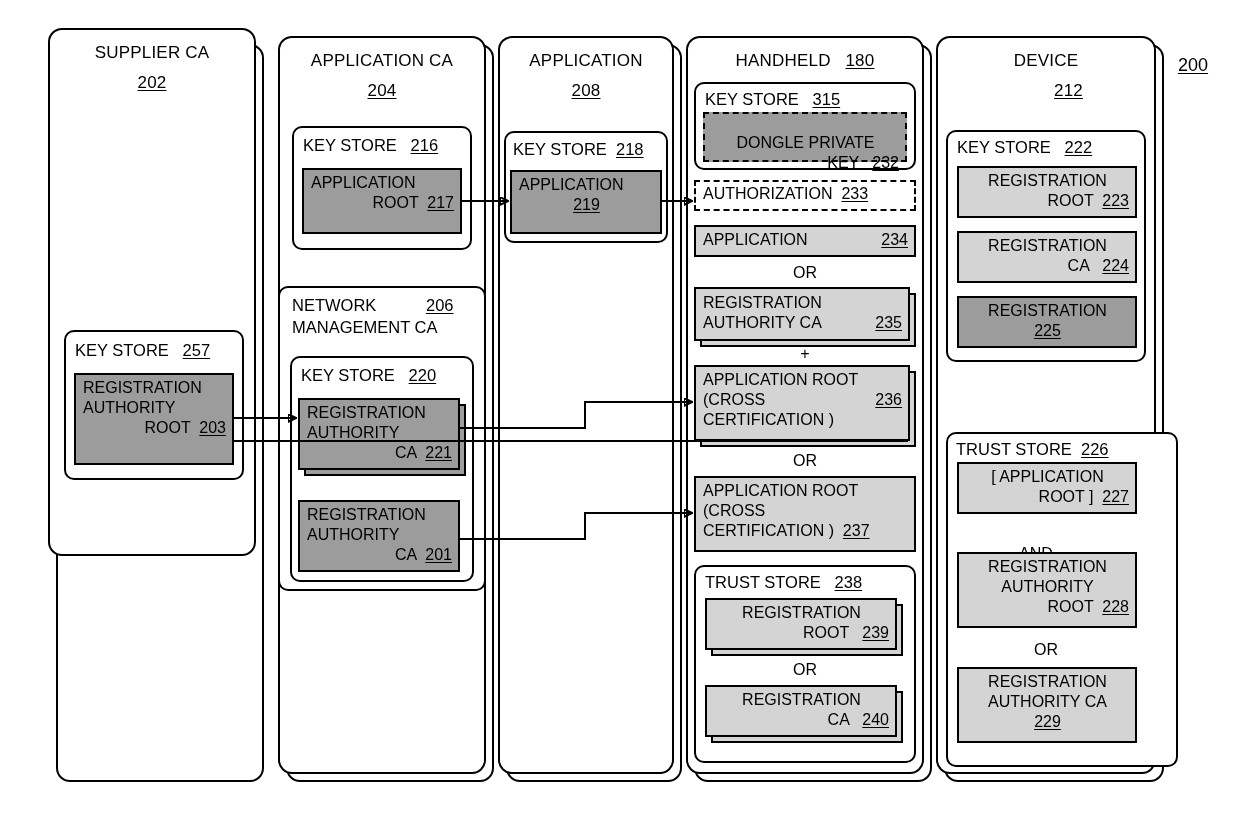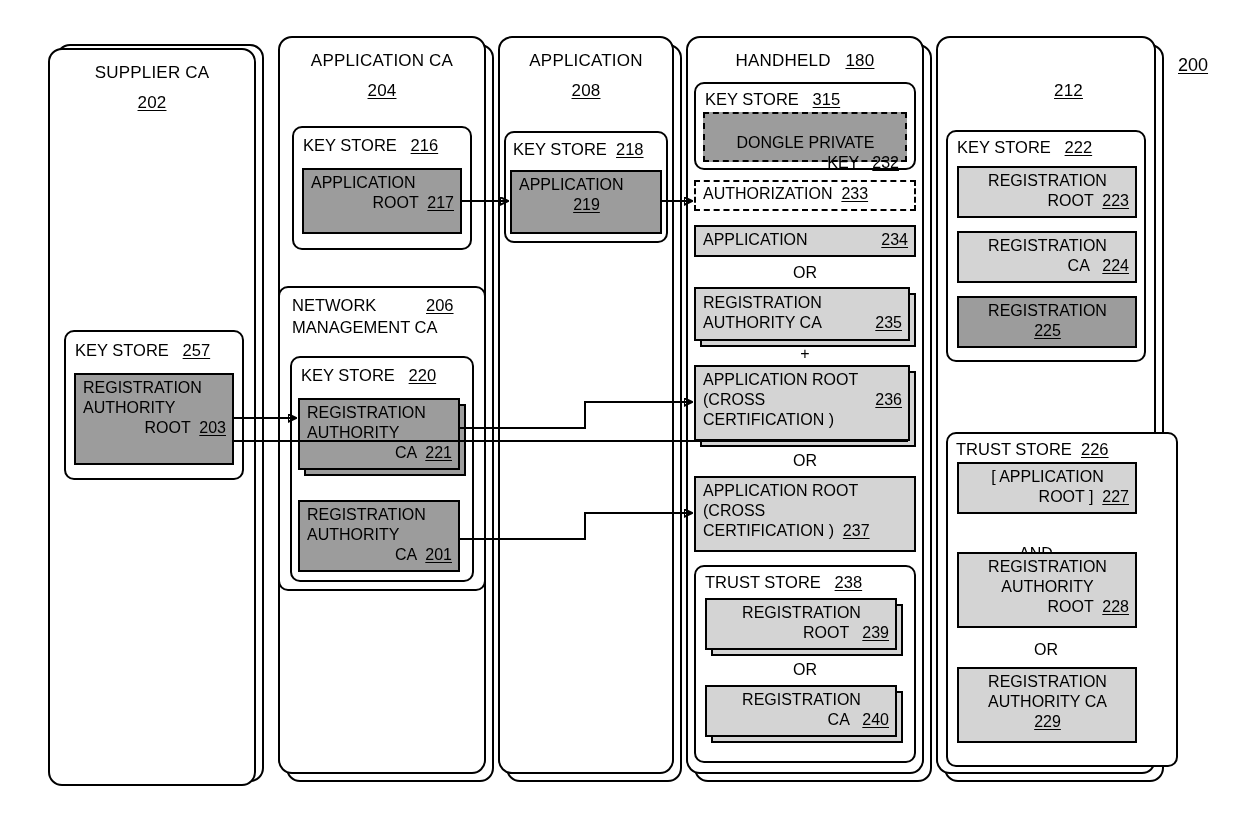--- a/index.html
+++ b/index.html
@@ -44,21 +44,21 @@
   svg.wires path{fill:none;stroke:#000;stroke-width:2;}
 </style>
 </head>
 <body>
 
 <div id="canvas">
 
   <div class="lbl num" style="left:1178px;top:55px;font-size:18px;">200</div>
 
   <div class="col-shadow" style="left:56px;top:44px;width:208px;height:738px;"></div>
-  <div class="col" style="left:48px;top:48px;width:208px;height:738px;">
+  <div class="col" style="left:48px;top:28px;width:208px;height:528px;">
     <div class="col-title" style="top:12px;">SUPPLIER CA</div>
     <div class="col-title num" style="top:42px;">202</div>
   </div>
 
   <div class="store" style="left:64px;top:330px;width:180px;height:150px;">
     <div class="store-hdr" style="left:9px;top:9px;">
       <span>KEY STORE</span>
       &nbsp;&nbsp;<span class="num">257</span>
     </div>
   </div>
@@ -229,20 +229,21 @@
   <div class="cert light" style="left:705px;top:685px;width:192px;height:52px;padding-top:3px;">
     <span class="ln c">REGISTRATION</span>
     <span class="ln r">
       <span>CA</span>
       &nbsp;&nbsp;<span class="num">240</span>
     </span>
   </div>
 
   <div class="col-shadow" style="left:944px;top:44px;width:220px;height:738px;"></div>
   <div class="col" style="left:936px;top:36px;width:220px;height:738px;">
+    <div class="col-title" style="top:12px;">DEVICE</div>
     <div class="col-title num" style="top:42px;padding-left:45px;">212</div>
   </div>
 
   <div class="store" style="left:946px;top:130px;width:200px;height:232px;">
     <div class="store-hdr" style="left:9px;top:6px;">
       <span>KEY STORE</span>
       &nbsp;&nbsp;<span class="num">222</span>
     </div>
   </div>
   <div class="cert light" style="left:957px;top:166px;width:180px;height:52px;padding-top:3px;">

